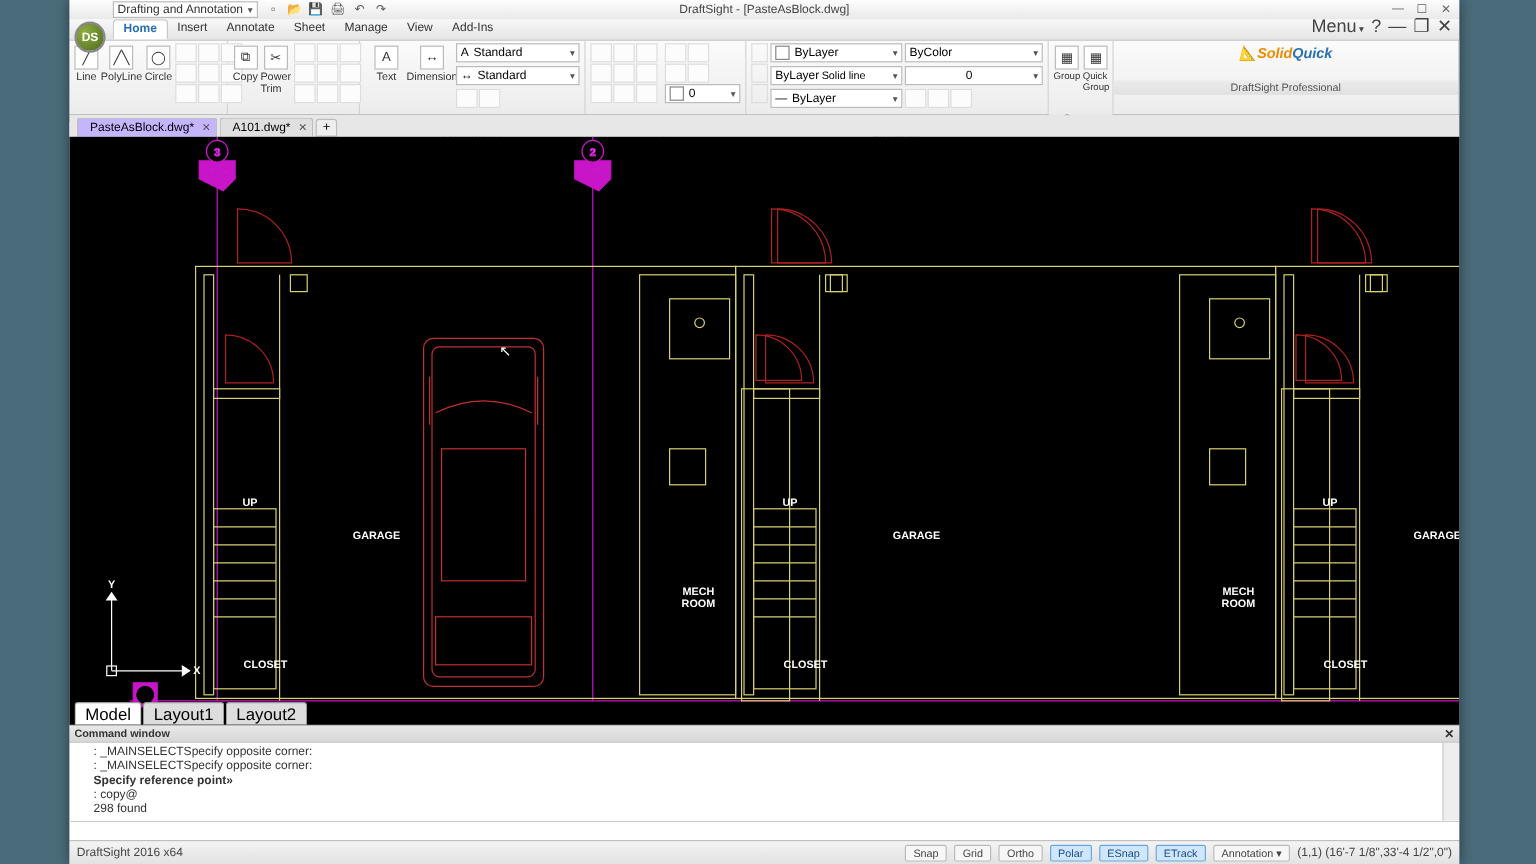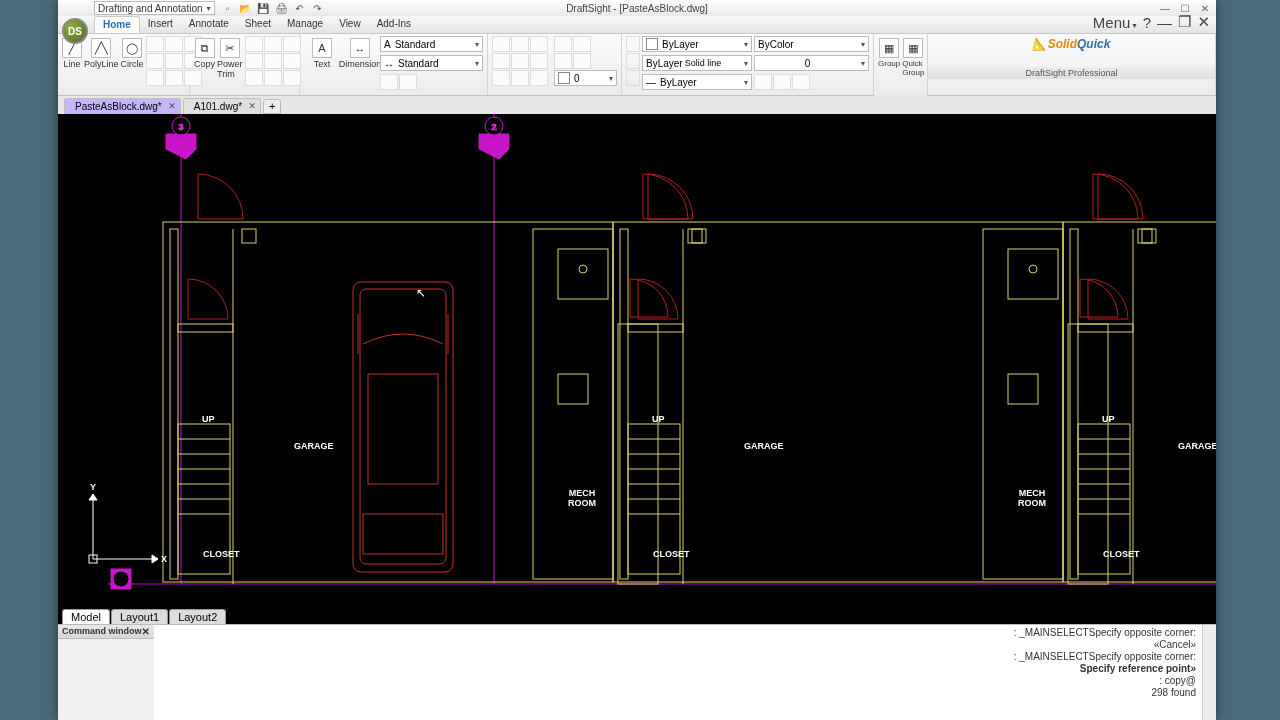--- a/index.html
+++ b/index.html
@@ -44,29 +44,29 @@
 
 .filetabs { height:18px; background:#e7e7e7; display:flex; align-items:flex-end; padding-left:6px; font-size:10px; gap:0;}
 .filetab { padding:2px 18px 2px 10px; background:#c4b5fd; border:1px solid #bdbdbd; border-bottom:none; margin-right:2px; position:relative; border-radius:3px 3px 0 0;}
 .filetab.inactive { background:#e0e0e0;margin-top:47px;}
 .filetab .x { position:absolute; right:4px; top:2px; font-size:9px; color:#555;}
 .addtab { width:18px; height:15px; border:1px solid #bdbdbd; background:#eee; text-align:center; font-size:11px; line-height:13px; border-radius:3px 3px 0 0;}
 
 
 .canvas-wrap { flex:1; background:#000; position:relative; overflow:hidden;}
 .canvas-wrap svg { position:absolute; left:0; top:0;}
-.sheet-tabs { position:absolute; left:4px; bottom:0; display:flex; font-size:11px;}
+.sheet-tabs { position:absolute; left:4px; bottom:0; display:flex; font-size:14px;}
 .sheet-tabs div { padding:1px 8px; background:#ddd; border:1px solid #999; border-bottom:none; margin-right:1px; border-radius:3px 3px 0 0;}
 .sheet-tabs div.active { background:#fff;}
 
 
-.cmd { height:96px; display:flex; border-top:1px solid #bbb;}
+.cmd { height:96px; display:flex; flex-direction:column; border-top:1px solid #bbb;}
 .cmd .cmdtitle { height:14px; background:linear-gradient(#e8e8e8,#d7d7d7); font-size:9px; font-weight:bold; padding:1px 4px; color:#333; border-bottom:1px solid #bbb; display:flex;}
 .cmd .cmdtitle .x { margin-left:auto; font-size:10px;}
-.cmd .cmdbody { flex:1; background:#fff; font-size:10px; color:#333; padding:2px 20px; overflow:hidden; line-height:12px; position:relative;text-align:right;}
+.cmd .cmdbody { flex:1; background:#fff; font-size:10px; color:#333; padding:2px 20px; overflow:hidden; line-height:12px; position:relative;}
 .cmd .cmdbody .scroll { position:absolute; right:0; top:0; bottom:0; width:14px; background:#eee; border-left:1px solid #ccc;}
 .cmd .cmdinput { height:16px; background:#fff; border-top:1px solid #ccc;}
 
 
 .status { height:20px; background:linear-gradient(#f4f4f4,#e2e2e2); border-top:1px solid #c0c0c0; font-size:10px; color:#444; display:flex; align-items:center; padding:0 6px; gap:6px;}
 .status .spacer { flex:1;}
 .sbtn { padding:1px 6px; border:1px solid #bbb; background:#f7f7f7; border-radius:2px; font-size:9px;}
 .sbtn.on { background:#cfe6ff; border-color:#6aa7e0; color:#1a4d80;}
 .scoords { font-size:10px;}
 
@@ -405,24 +405,35 @@
     </div>
   </div>
 
   <div class="cmd">
     <div class="cmdtitle">
         <span>Command window</span>
         <span class="x">✕</span>
       </div>
     <div class="cmdbody">
       <div>: _MAINSELECTSpecify opposite corner:</div>
-      <div>«Cancel»</div>
       <div>: _MAINSELECTSpecify opposite corner:</div>
       <div style="font-weight:bold">Specify reference point»</div>
       <div>: copy@</div>
       <div>298 found</div>
       <div class="scroll"></div>
     </div>
     <div class="cmdinput"></div>
   </div>
 
+  <div class="status">
+    <span>DraftSight 2016 x64</span>
+    <span class="spacer"></span>
+    <span class="sbtn">Snap</span>
+    <span class="sbtn">Grid</span>
+    <span class="sbtn">Ortho</span>
+    <span class="sbtn on">Polar</span>
+    <span class="sbtn on">ESnap</span>
+    <span class="sbtn on">ETrack</span>
+    <span class="sbtn"><span>Annotation</span> ▾</span>
+    <span class="scoords">(1,1)   (16'-7 1/8",33'-4 1/2",0")</span>
+  </div>
 
 </div>
 
 </body></html>

